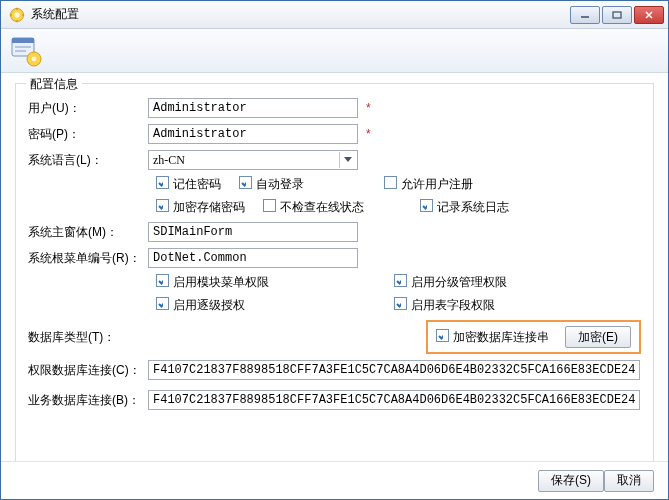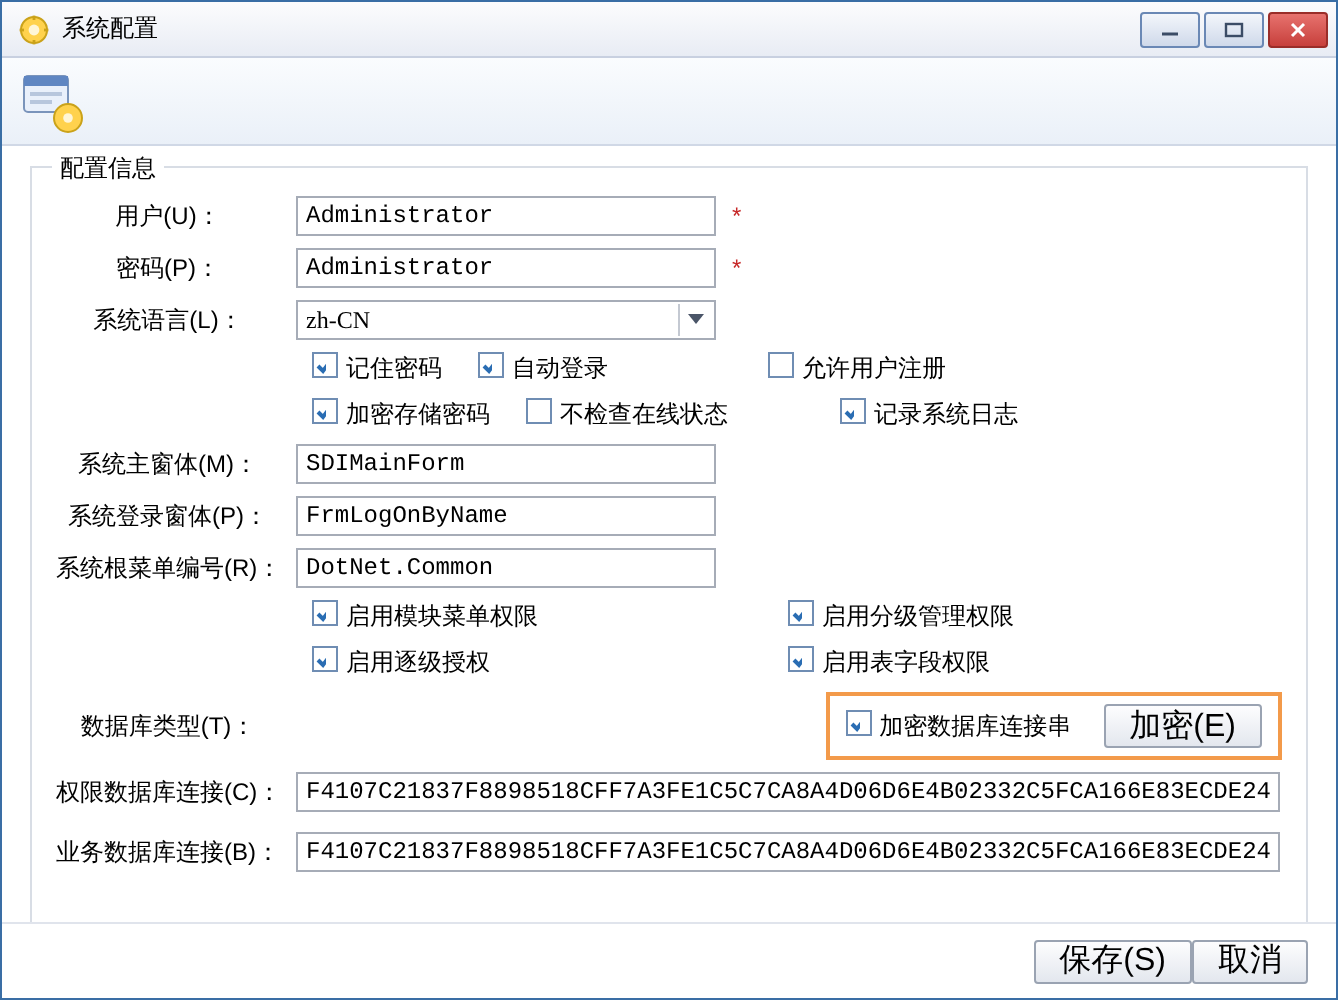--- a/index.html
+++ b/index.html
@@ -10,34 +10,34 @@
   .titlebar .title{flex:1}
   .winbtns{display:flex;gap:2px}
   .winbtn{width:30px;height:18px;border:1px solid #6a88b5;border-radius:2px;background:linear-gradient(#f3f6fb,#cfd9ea);display:flex;align-items:center;justify-content:center;font-size:10px;color:#3b4c66}
   .winbtn.close{background:linear-gradient(#e7726e,#c7403c);border-color:#9a2d29;color:#fff}
   .toolbar{height:44px;background:linear-gradient(#fafcfe,#eaf0f8);border-bottom:1px solid #d0d8e6;display:flex;align-items:center;padding:0 8px}
   .tool-icon{width:34px;height:34px;display:flex;align-items:center;justify-content:center}
   .body{flex:1;padding:10px 14px 6px 14px;overflow:hidden}
   .group{border:1px solid #d8dde5;padding:14px 12px 12px 12px;position:relative;height:384px}
   .group-title{position:absolute;top:-8px;left:10px;background:#fff;padding:0 4px}
   .row{display:flex;align-items:center;margin-bottom:6px}
-  .lbl{width:120px;text-align:center;padding-right:8px;white-space:nowrap}
+  .lbl{width:120px;text-align:left;padding-right:8px;white-space:nowrap}
   .field{height:20px;border:1px solid #a6acb7;padding:1px 4px;font-family:"Courier New",monospace;font-size:12px;background:#fff}
   .w210{width:210px}
   .req{color:#c62828;margin-left:8px}
   .select{width:210px;height:20px;border:1px solid #a6acb7;display:flex;align-items:center;padding:0 4px;font-family:Liberation Serif, serif;font-size:12px;position:relative;background:#fff}
   .select .caret{position:absolute;right:2px;top:1px;width:16px;height:16px;border-left:1px solid #c4c9d2;display:flex;align-items:center;justify-content:center}
   .chkline{display:flex;align-items:center;margin-bottom:6px}
   .chkgroup{display:flex;align-items:flex-start;gap:4px;margin-right:18px;white-space:nowrap}
   .chk{width:13px;height:13px;border:1px solid #6f8db3;background:#fff;display:inline-flex;align-items:center;justify-content:center}
   .chk.on::after{content:"";display:block;width:9px;height:9px;background:none}
   .chk.on svg{display:block}
   .chk svg{display:none}
   .indent{padding-left:128px}
-  .btn{height:22px;padding:0 12px;border:1px solid #9aa3b2;background:linear-gradient(#fdfdfe,#e3e7ee);border-radius:2px;display:inline-flex;align-items:center;font-size:16px;cursor:default}
+  .btn{height:22px;padding:0 12px;border:1px solid #9aa3b2;background:linear-gradient(#fdfdfe,#e3e7ee);border-radius:2px;display:inline-flex;align-items:center;font-size:12px;cursor:default}
   .highlight{border:2px solid #f39a4a;padding:4px 8px;display:inline-flex;align-items:center;gap:10px;margin-left:auto}
   .footer{height:38px;border-top:1px solid #e0e4ec;display:flex;align-items:center;justify-content:flex-end;gap:0;padding:0 14px}
   .col2{display:flex;flex:1}
   .col2 .chkgroup{flex:0 0 220px}
   .long{width:492px}
   .mono{font-family:"Courier New",monospace}
 </style>
 </head>
 <body>
 
@@ -161,24 +161,20 @@
             </span>
             <span>记录系统日志</span>
           </label>
       </div>
 
       <div class="row">
         <div class="lbl">系统主窗体(M)：</div>
         <input class="field w210" value="SDIMainForm" style="">
       </div>
       <div class="row">
-        <div class="lbl">系统登录窗体(P)：</div>
-        <input class="field w210" value="FrmLogOnByName" style="">
-      </div>
-      <div class="row">
         <div class="lbl">系统根菜单编号(R)：</div>
         <input class="field w210" value="DotNet.Common" style="">
       </div>
 
       <div class="chkline indent">
         <div class="col2">
           <label class="chkgroup">
               <span class="chk on">
                 <svg width="11" height="11">
                   <polyline points="2,6 4.5,8.5 9,2.5" fill="none" stroke="#2a6db3" stroke-width="2"></polyline>

